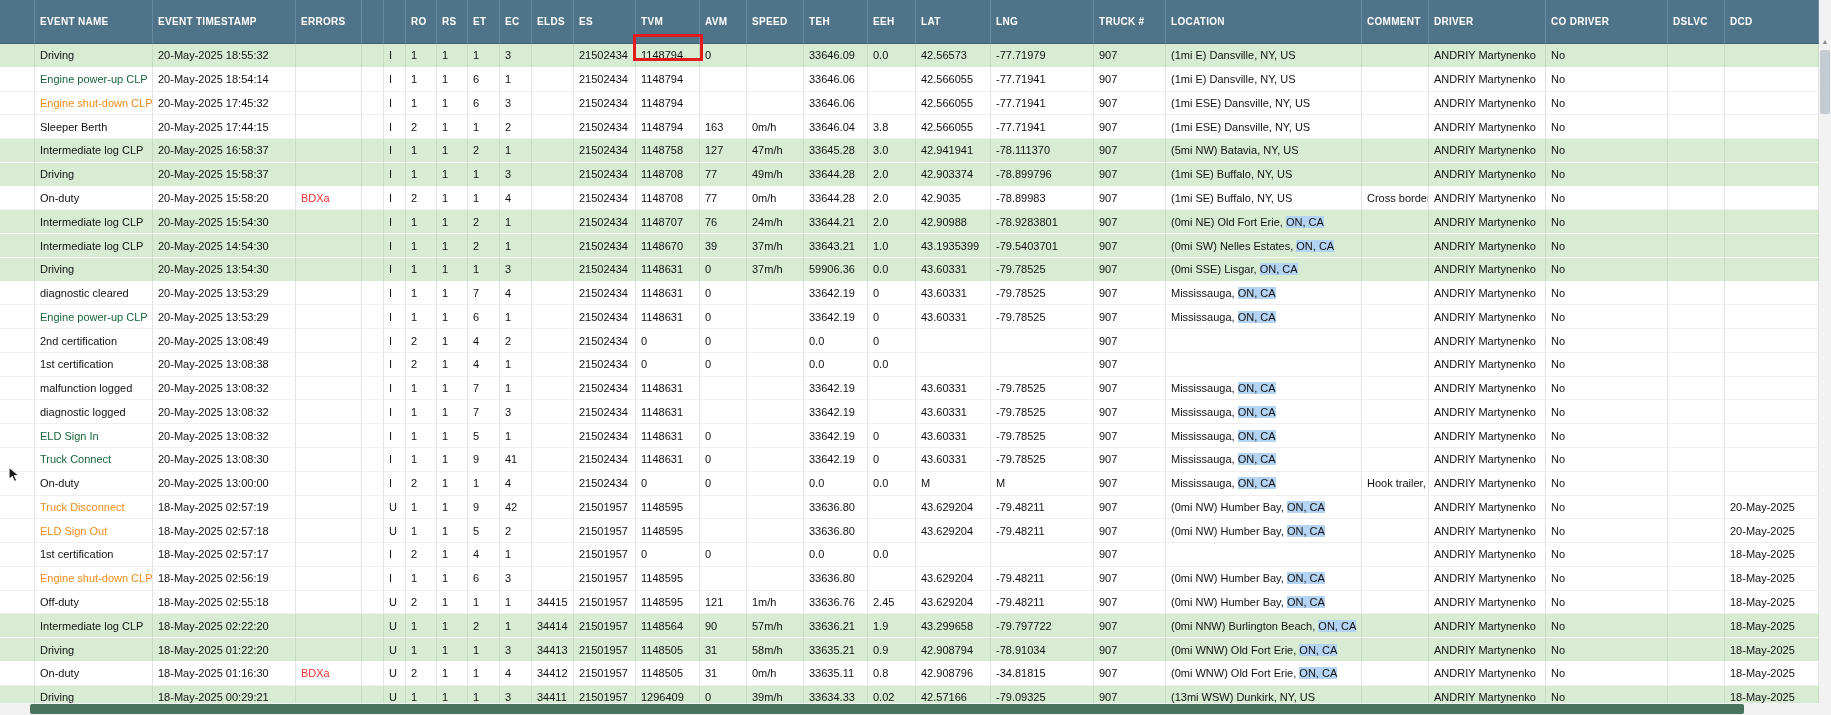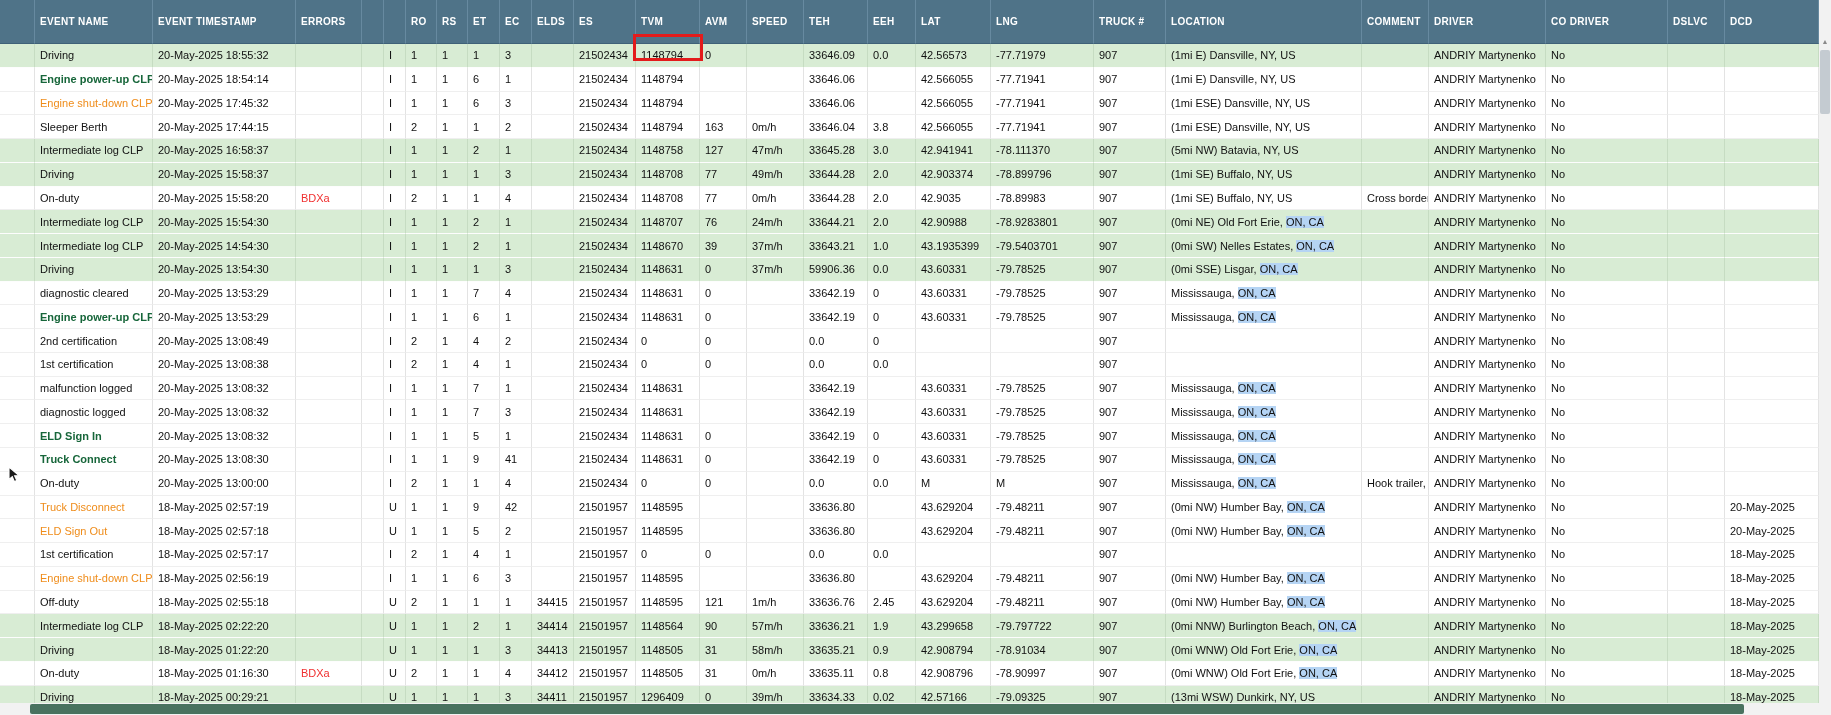--- a/index.html
+++ b/index.html
@@ -13,21 +13,21 @@
     text-align:left; height:37px; padding:16px 5px; letter-spacing:.3px;
     border-right:1px solid #678aa0; border-bottom:1px solid #3f6178;
     white-space:nowrap; overflow:hidden;
   }
   td {
     height:23.78px; font-size:11px; color:#111; background:#fff;
     padding:0 5px; white-space:nowrap; overflow:hidden;
     border-right:1px solid #e3e3e3; border-bottom:1px solid #efefef;
   }
   tr.row-green td { background:#d8ecd4; border-right-color:#c6dcc2; border-bottom-color:#fdfdfd; }
-  .ev-green  { color:#17663a; font-weight:bold;margin-top:8px; }
+  .ev-green  { color:#17663a; font-weight:normal;margin-top:8px; }
   .ev-orange { color:#ef8c1a; }
   .err       { color:#f03030; }
   .loc-hl    { background:#b5d4f4; }
 
   .red-highlight-box {
     position:absolute; left:633px; top:34px; width:70px; height:27px;
     border:3px solid #e31b1b; pointer-events:none; z-index:5;
   }
   .mouse-cursor { position:absolute; left:8px; top:466px; z-index:6; pointer-events:none; }
 
@@ -842,21 +842,21 @@
           <td>1</td>
           <td>4</td>
           <td>34412</td>
           <td>21501957</td>
           <td>1148505</td>
           <td>31</td>
           <td>0m/h</td>
           <td>33635.11</td>
           <td>0.8</td>
           <td>42.908796</td>
-          <td>-78.90997</td>
+          <td>-34.81815</td>
           <td>907</td>
           <td>(0mi WNW) Old Fort Erie, <span class="loc-hl">ON, CA</span></td>
           <td></td>
           <td>ANDRIY Martynenko</td>
           <td>No</td>
           <td></td>
           <td>18-May-2025</td>
         </tr>
         <tr class="row-green">
           <td></td>

